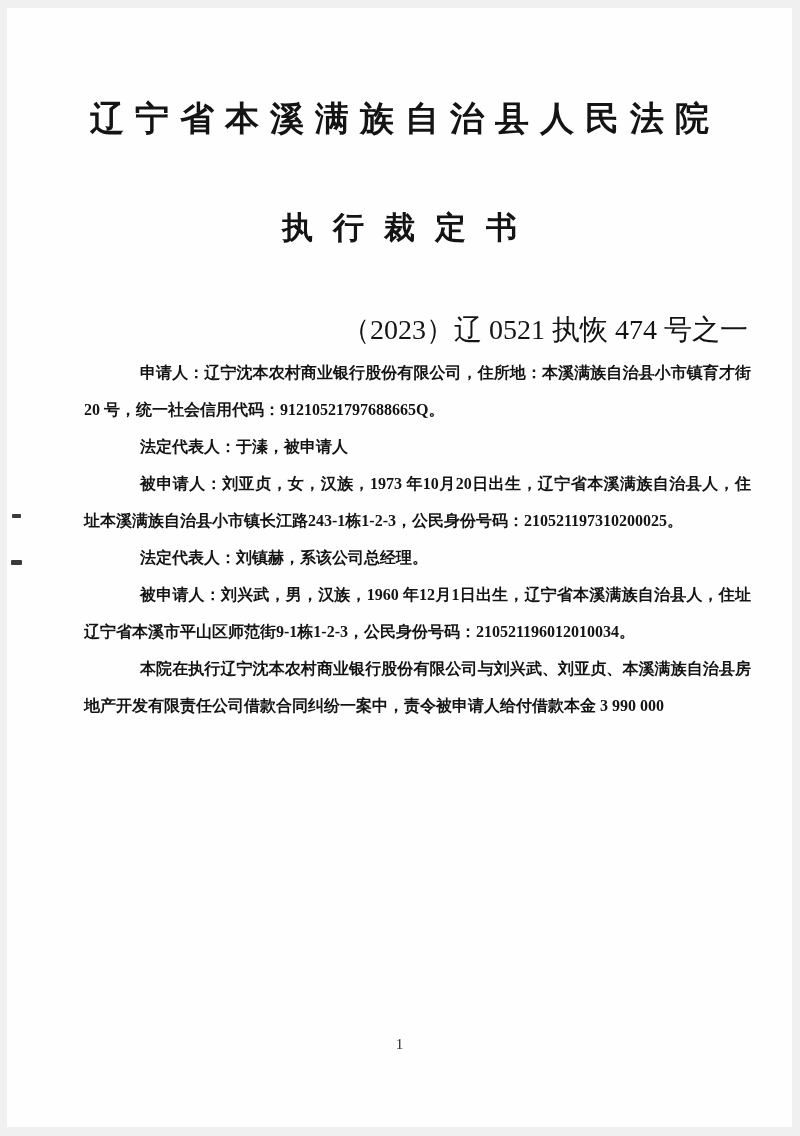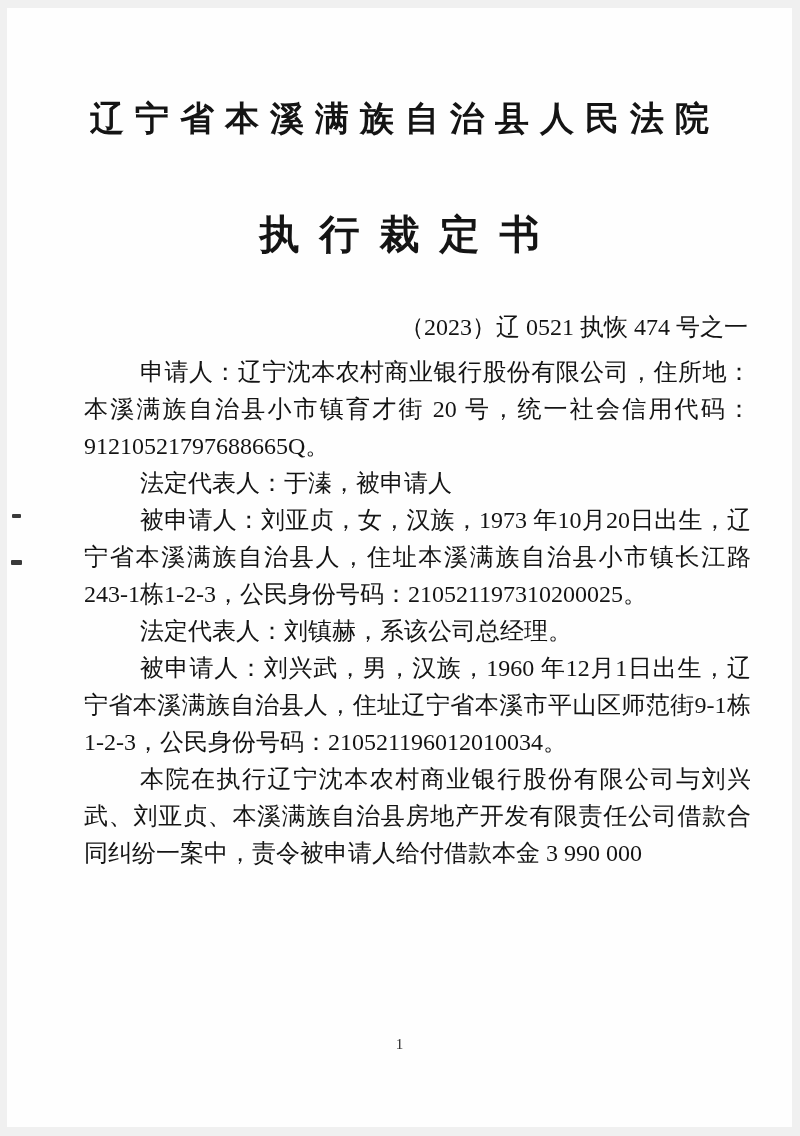--- a/index.html
+++ b/index.html
@@ -36,44 +36,45 @@
     letter-spacing: 11px;
     text-indent: 11px;
     white-space: nowrap;
   }
   .doc-title {
     position: absolute;
     top: 199px;
     left: 0;
     width: 100%;
     text-align: center;
-    font-size: 40px;
+    font-size: 31px;
     font-weight: bold;
     letter-spacing: 20px;
     text-indent: 20px;
     white-space: nowrap;
   }
   .case-number {
     position: absolute;
     top: 303px;
     left: 0;
     width: 100%;
     padding-right: 44px;
     text-align: right;
-    font-size: 24px;
+    font-size: 28px;
     white-space: nowrap;
   }
   .body-text {
     position: absolute;
     top: 346px;
     left: 77px;
     width: 667px;
-    font-size: 24px;
+    font-size: 16px;
     line-height: 37px;
     text-align: justify;
+    font-weight: bold;
   }
   .body-text p {
     text-indent: 56px;
     margin: 0;
   }
   .page-number {
     position: absolute;
     top: 1028px;
     left: 0;
     width: 100%;

